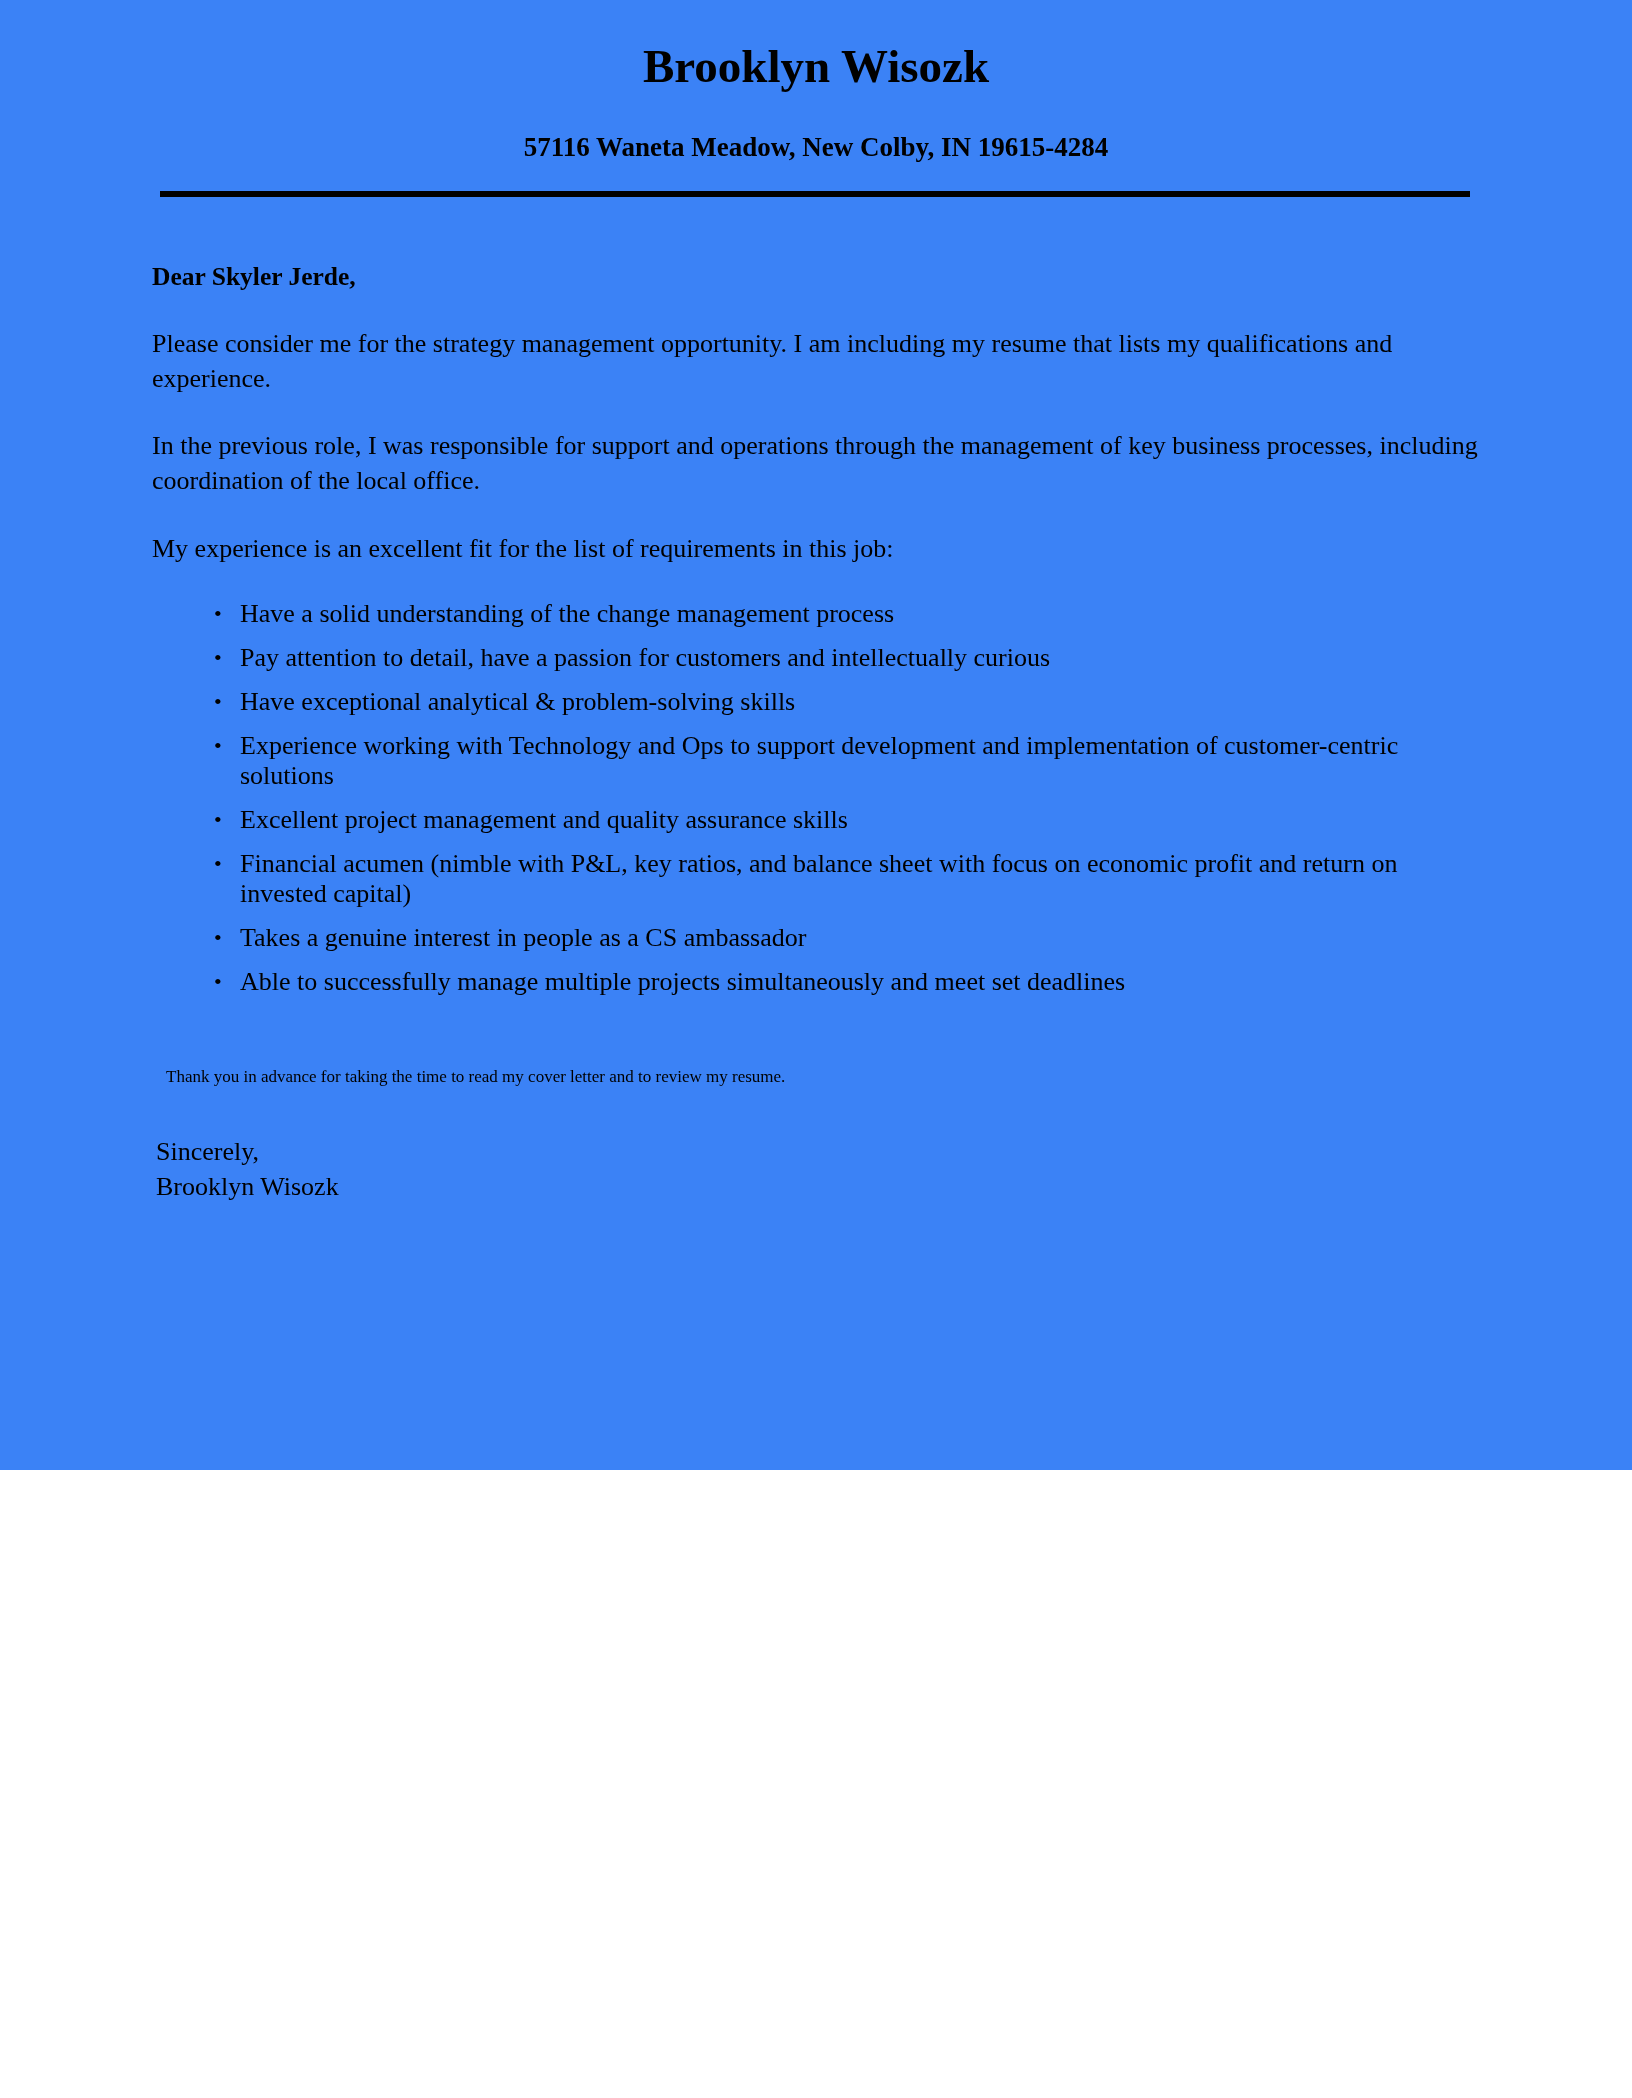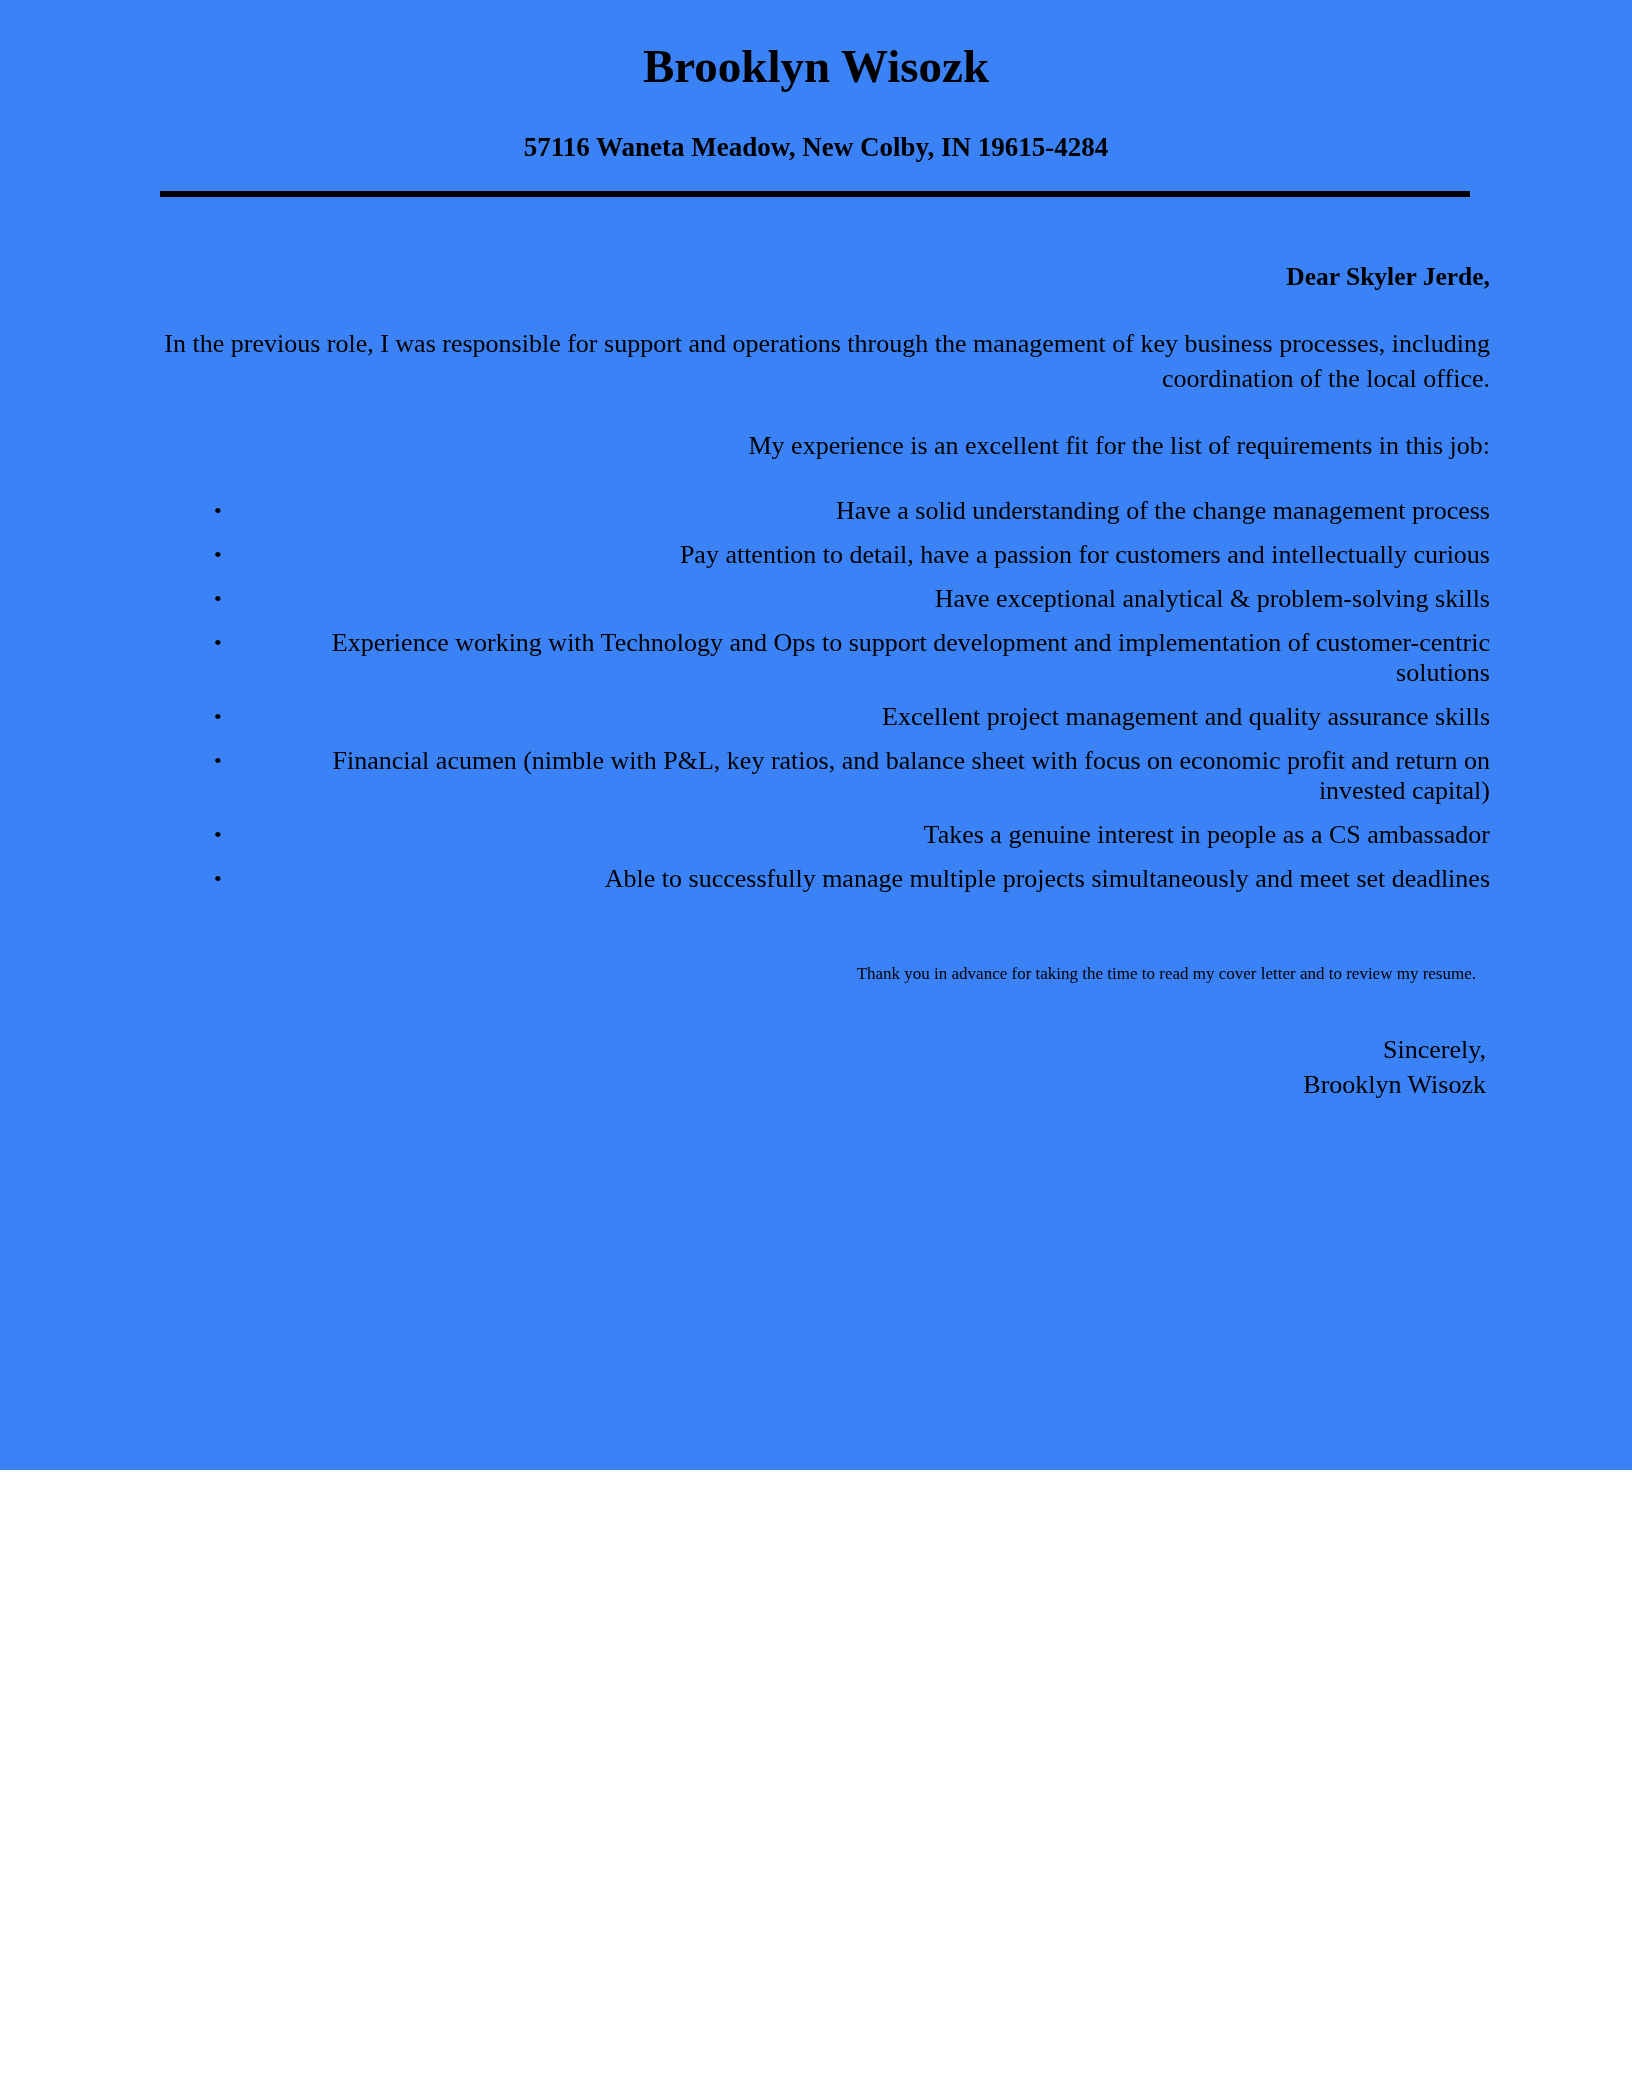--- a/index.html
+++ b/index.html
@@ -50,21 +50,20 @@
 
   .header-rule {
     height: 6px;
     background: #000000;
     margin: 28px 162px 0 160px;
   }
 
   
   .body-wrap {
     padding: 0 142px 0 152px;
-    text-align: right;
   }
 
   .salutation {
     font-size: 25.5px;
     font-weight: bold;
     line-height: 1.32;
     margin: 0;
     padding-top: 63px;
   }
 
@@ -137,20 +136,21 @@
 
     <div class="address-line">57116 Waneta Meadow, New Colby, IN 19615-4284</div>
 
     <div class="header-rule"></div>
   </div>
 
   <div class="body-wrap">
 
     <p class="salutation">Dear Skyler Jerde,</p>
 
+    <p class="para">Please consider me for the strategy management opportunity. I am including my resume that lists my qualifications and experience.</p>
 
     <p class="para">In the previous role, I was responsible for support and operations through the management of key business processes, including coordination of the local office.</p>
 
     <p class="intro-line">My experience is an excellent fit for the list of requirements in this job:</p>
 
     <ul class="requirements">
       <li>Have a solid understanding of the change management process</li>
       <li>Pay attention to detail, have a passion for customers and intellectually curious</li>
       <li>Have exceptional analytical &amp; problem-solving skills</li>
       <li>Experience working with Technology and Ops to support development and implementation of customer-centric solutions</li>

